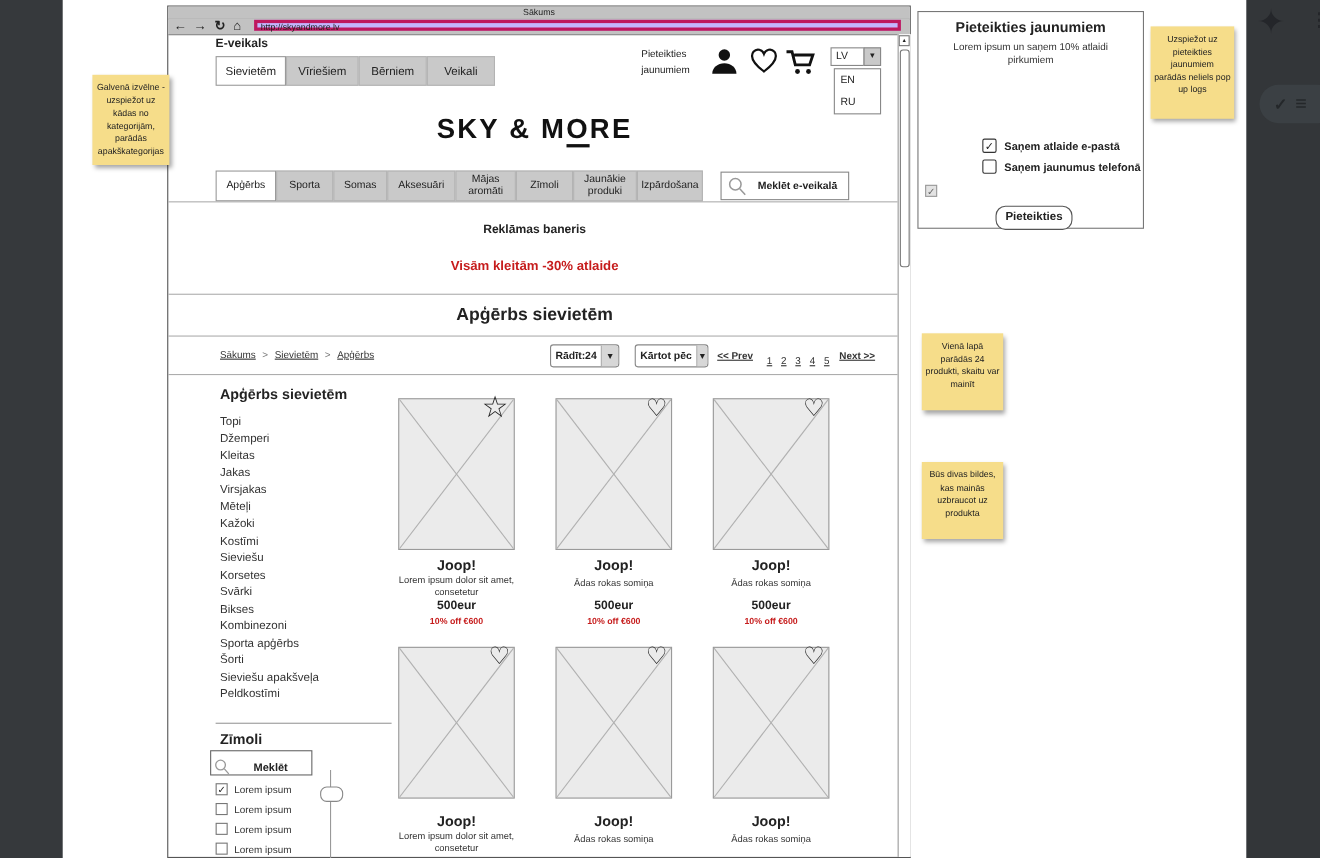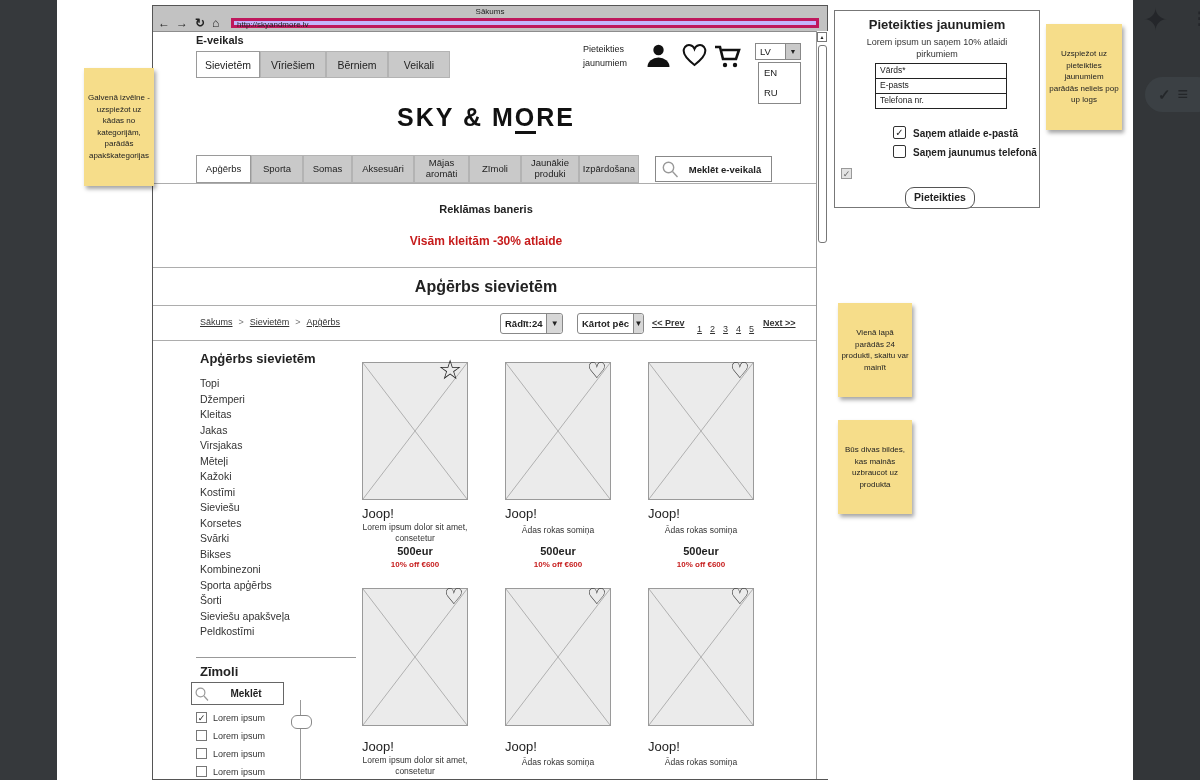--- a/index.html
+++ b/index.html
@@ -10,25 +10,25 @@
   .ctr{text-align:center}
   .wire{border:1px solid #888;background:#fff;box-sizing:border-box}
   .hr{border-top:1px solid #adadad}
   .tab{display:flex;align-items:center;justify-content:center;border:1px solid #b3b3b3;
        background:#c9c9c9;font-size:10.5px;box-sizing:border-box;cursor:default}
   .tab.on{background:#fff;border-color:#9a9a9a}
   .navtab{font-size:9.5px;line-height:1.15;text-align:center}
   .link{text-decoration:underline;color:#333}
   .red{color:#c61c1c}
   .sticky{background:#f6dd8a;box-shadow:2px 3px 4px rgba(0,0,0,.35);font-size:8px;
-          text-align:center;padding:24px 3px;line-height:1.45;color:#222;box-sizing:border-box}
+          text-align:center;padding:6px 3px;line-height:1.45;color:#222;box-sizing:border-box}
   .cbx{position:absolute;border:1px solid #777;background:#fff;box-sizing:border-box;
        display:flex;align-items:center;justify-content:center;font-size:9px;color:#222}
   .ph{background:#ebebeb;border:1px solid #9a9a9a;box-sizing:border-box}
-  .cardname{font-size:13px;font-weight:normal;}
+  .cardname{font-size:13px;font-weight:bold;text-align:center}
   .carddesc{font-size:8.5px;text-align:center;color:#333;line-height:1.25}
   .cardprice{font-size:11px;font-weight:bold;text-align:center}
   .carddisc{font-size:8px;font-weight:bold;text-align:center;color:#c61c1c}
   .catitem{font-size:10.5px;color:#333;height:15.5px;cursor:pointer}
   .ddbox{display:flex;align-items:center;border:1px solid #888;border-radius:3px;
          background:#fff;box-sizing:border-box;height:21px}
   .ddlabel{font-size:9.5px;font-weight:bold;padding:0 4px;flex:1;white-space:nowrap}
   .ddarrow{width:17px;align-self:stretch;border-left:1px solid #888;background:#d7d7d7;
            display:flex;align-items:center;justify-content:center;font-size:8px;color:#222;
            border-radius:0 3px 3px 0}
@@ -179,21 +179,21 @@
   <div class="catitem">Bikses</div>
   <div class="catitem">Kombinezoni</div>
   <div class="catitem">Sporta apģērbs</div>
   <div class="catitem">Šorti</div>
   <div class="catitem">Sieviešu apakšveļa</div>
   <div class="catitem">Peldkostīmi</div>
 </div>
 <div class="abs" style="left:196px;top:657px;width:160px;border-top:1px solid #999"></div>
 <div class="abs b" style="left:200px;top:664px;font-size:13px">Zīmoli</div>
 <div class="abs" style="left:191px;top:682px;width:93px;height:23px;border:1px solid #666;background:#fff;
-            box-sizing:border-box;display:flex;align-items:center">
+            box-sizing:border-box;display:flex;align-items:flex-end">
   <span style="margin-left:3px">
     <svg width="14" height="14" viewBox="0 0 14 14">
       <circle cx="5.5" cy="5.5" r="4.4" fill="none" stroke="#999" stroke-width="1.2"></circle>
       <line x1="9" y1="9" x2="13" y2="13.5" stroke="#999" stroke-width="1.2"></line>
     </svg>
   </span>
   <span class="b" style="font-size:10px;flex:1;text-align:center">Meklēt</span>
 </div>
 
 <div class="cbx" style="left:196px;top:712px;width:11px;height:11px">✓</div>
@@ -282,25 +282,20 @@
     </svg>
   </div>
   <span class="abs" style="left:82px;top:-4px;font-size:22px;color:#222">♡</span>
 </div>
 <div class="abs cardname" style="left:648px;top:739px;width:106px">Joop!</div>
 <div class="abs carddesc" style="left:638px;top:757px;width:126px">Ādas rokas somiņa</div>
 
 <div class="abs" style="left:834px;top:10px;width:206px;height:198px;border:1px solid #777;background:#fff;box-sizing:border-box">
   <div class="ctr b" style="font-size:13px;margin-top:6px">Pieteikties jaunumiem</div>
   <div class="ctr" style="font-size:9px;color:#333;margin:4px 18px 0;line-height:1.35">Lorem ipsum un saņem 10% atlaidi pirkumiem</div>
-  <div class="abs" style="left:40px;top:52px;width:132px">
-    <div style="border:1.5px solid #222;height:13px;font-size:8.5px;padding:1px 0 0 4px">Vārds*</div>
-    <div style="border:1.5px solid #222;border-top:none;height:13px;font-size:8.5px;padding:1px 0 0 4px">E-pasts</div>
-    <div style="border:1.5px solid #222;border-top:none;height:13px;font-size:8.5px;padding:1px 0 0 4px">Telefona nr.</div>
-  </div>
   <div class="cbx" style="left:58px;top:115px;width:13px;height:13px;border:1.5px solid #333;border-radius:2px;font-size:10px">✓</div>
   <span class="abs b" style="left:78px;top:117px;font-size:10px">Saņem atlaide e-pastā</span>
   <div class="cbx" style="left:58px;top:134px;width:13px;height:13px;border:1.5px solid #333;border-radius:2px"></div>
   <span class="abs b" style="left:78px;top:136px;font-size:10px">Saņem jaunumus telefonā</span>
   <div class="cbx" style="left:6px;top:157px;width:11px;height:11px;border:1px solid #999;background:#e3e3e3;color:#666;font-size:9px">✓</div>
   <div class="abs ctr b" style="left:70px;top:176px;width:68px;height:20px;border:1.5px solid #555;border-radius:9px;
               font-size:10.5px;line-height:19px;background:#fff">Pieteikties</div>
 </div>
 
 <div class="abs sticky" style="left:84px;top:68px;width:70px;min-height:77px">Galvenā izvēlne - uzspiežot uz kādas no kategorijām, parādās apakškategorijas</div>

